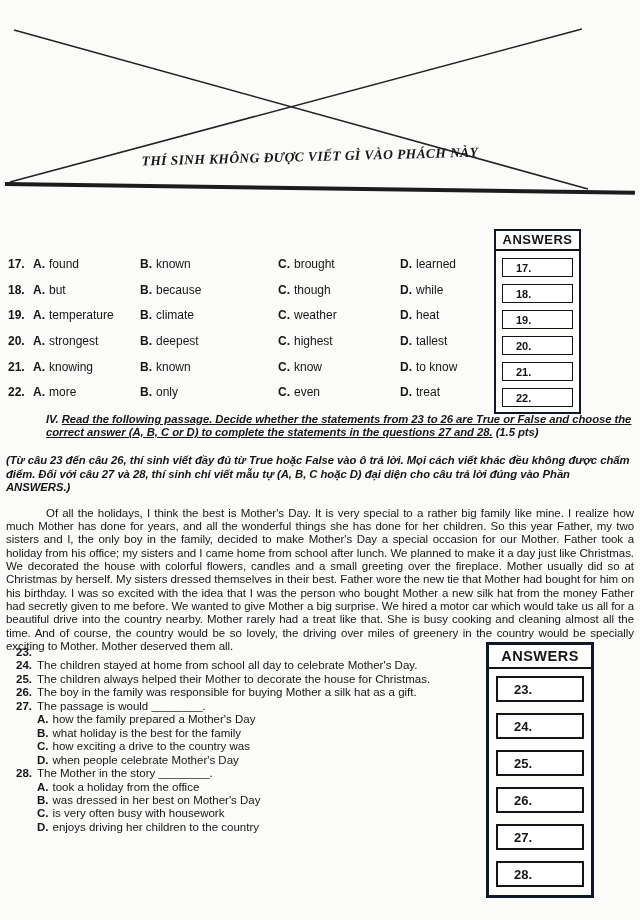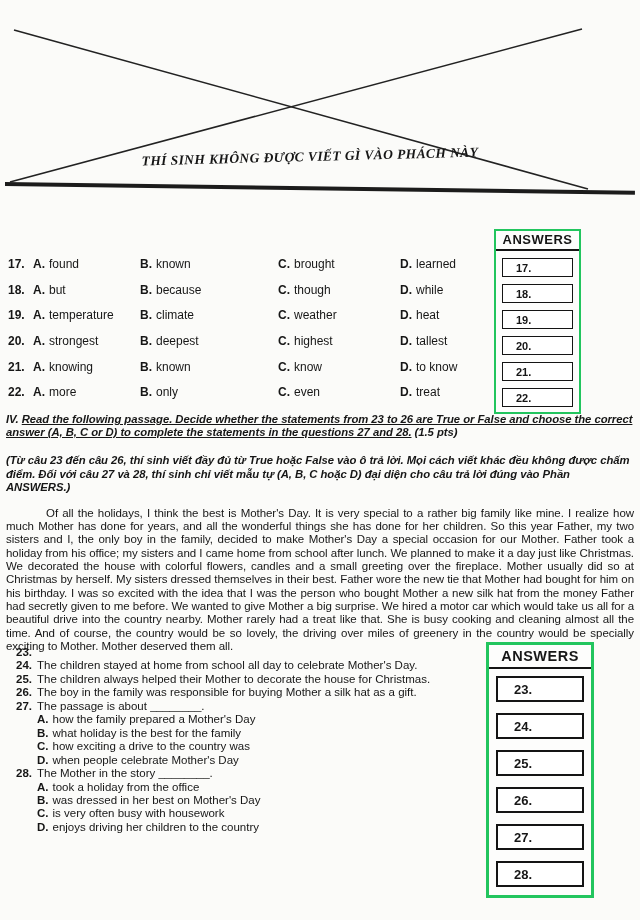--- a/index.html
+++ b/index.html
@@ -16,36 +16,36 @@
 
   
   .mc{position:absolute;top:251px;left:8px;width:478px;font-size:12px;}
   .mc-row{display:flex;align-items:center;height:25.7px;white-space:nowrap;}
   .mc-num{width:25px;font-weight:bold;}
   .cell{display:flex;}
   .cell.a{width:107px}.cell.b{width:138px}.cell.c{width:122px}.cell.d{flex:1}
   .ol{font-weight:bold;margin-right:4px;}
 
   
-  .ansbox{position:absolute;border:2px solid #22c55e;background:#fdfdfc;box-sizing:border-box;}
+  .ansbox{position:absolute;border:2px solid #0f172a;background:#fdfdfc;box-sizing:border-box;}
   .ansbox.top{left:494px;top:229px;width:87px;height:185px;}
   .ansbox.bottom{left:486px;top:642px;width:108px;height:256px;border-width:3px;}
   .ans-title{font-weight:bold;text-align:center;border-bottom:2px solid #141414;letter-spacing:.5px;}
   .ansbox.top .ans-title{font-size:13px;padding:1px 0 2px;}
   .ansbox.bottom .ans-title{font-size:14.5px;padding:3px 0;}
   .slots{display:flex;flex-direction:column;}
   .ansbox.top .slots{padding:7px 6px;gap:7px;}
   .ansbox.bottom .slots{padding:7px 7px;gap:11px;}
   .slot{border:2px solid #141414;display:flex;align-items:center;font-weight:bold;background:#fff;box-sizing:border-box;}
   .ansbox.top .slot{height:19px;font-size:11px;padding-left:13px;border-width:1.5px;}
   .ansbox.bottom .slot{height:26px;font-size:13px;padding-left:16px;}
 
   
   .s4{position:absolute;top:413px;left:6px;width:628px;}
-  .s4-head{font-weight:bold;font-style:italic;font-size:11.3px;line-height:13.2px;letter-spacing:-.05px;}
+  .s4-head{font-weight:bold;font-style:italic;font-size:11.3px;line-height:13.2px;letter-spacing:-.05px;margin-left:40px;}
   .u{text-decoration:underline;}
   .s4-vi{font-weight:bold;font-style:italic;font-size:11.3px;line-height:13.4px;margin-top:15px;letter-spacing:-.05px;}
   .passage{font-size:11.5px;line-height:13.35px;text-align:justify;text-indent:40px;margin-top:12px;letter-spacing:-.05px;}
 
   
   .tf{position:absolute;top:646px;left:16px;width:468px;font-size:11.5px;line-height:13.45px;}
   .tf-q{display:flex;}
   .tf-num{width:21px;font-weight:bold;flex:none;}
   .tf-opt{margin-left:21px;display:flex;}
   .tf-opt .ol{margin-right:4px;}
@@ -220,21 +220,21 @@
     <div class="tf-q">
         <span class="tf-num">25.</span>
         <span>The children always helped their Mother to decorate the house for Christmas.</span>
       </div>
     <div class="tf-q">
         <span class="tf-num">26.</span>
         <span>The boy in the family was responsible for buying Mother a silk hat as a gift.</span>
       </div>
     <div class="tf-q">
         <span class="tf-num">27.</span>
-        <span>The passage is about ________.</span>
+        <span>The passage is would ________.</span>
       </div>
     <div class="tf-opt">
         <span class="ol">A.</span>
         <span>how the family prepared a Mother's Day</span>
       </div>
     <div class="tf-opt">
         <span class="ol">B.</span>
         <span>what holiday is the best for the family</span>
       </div>
     <div class="tf-opt">

